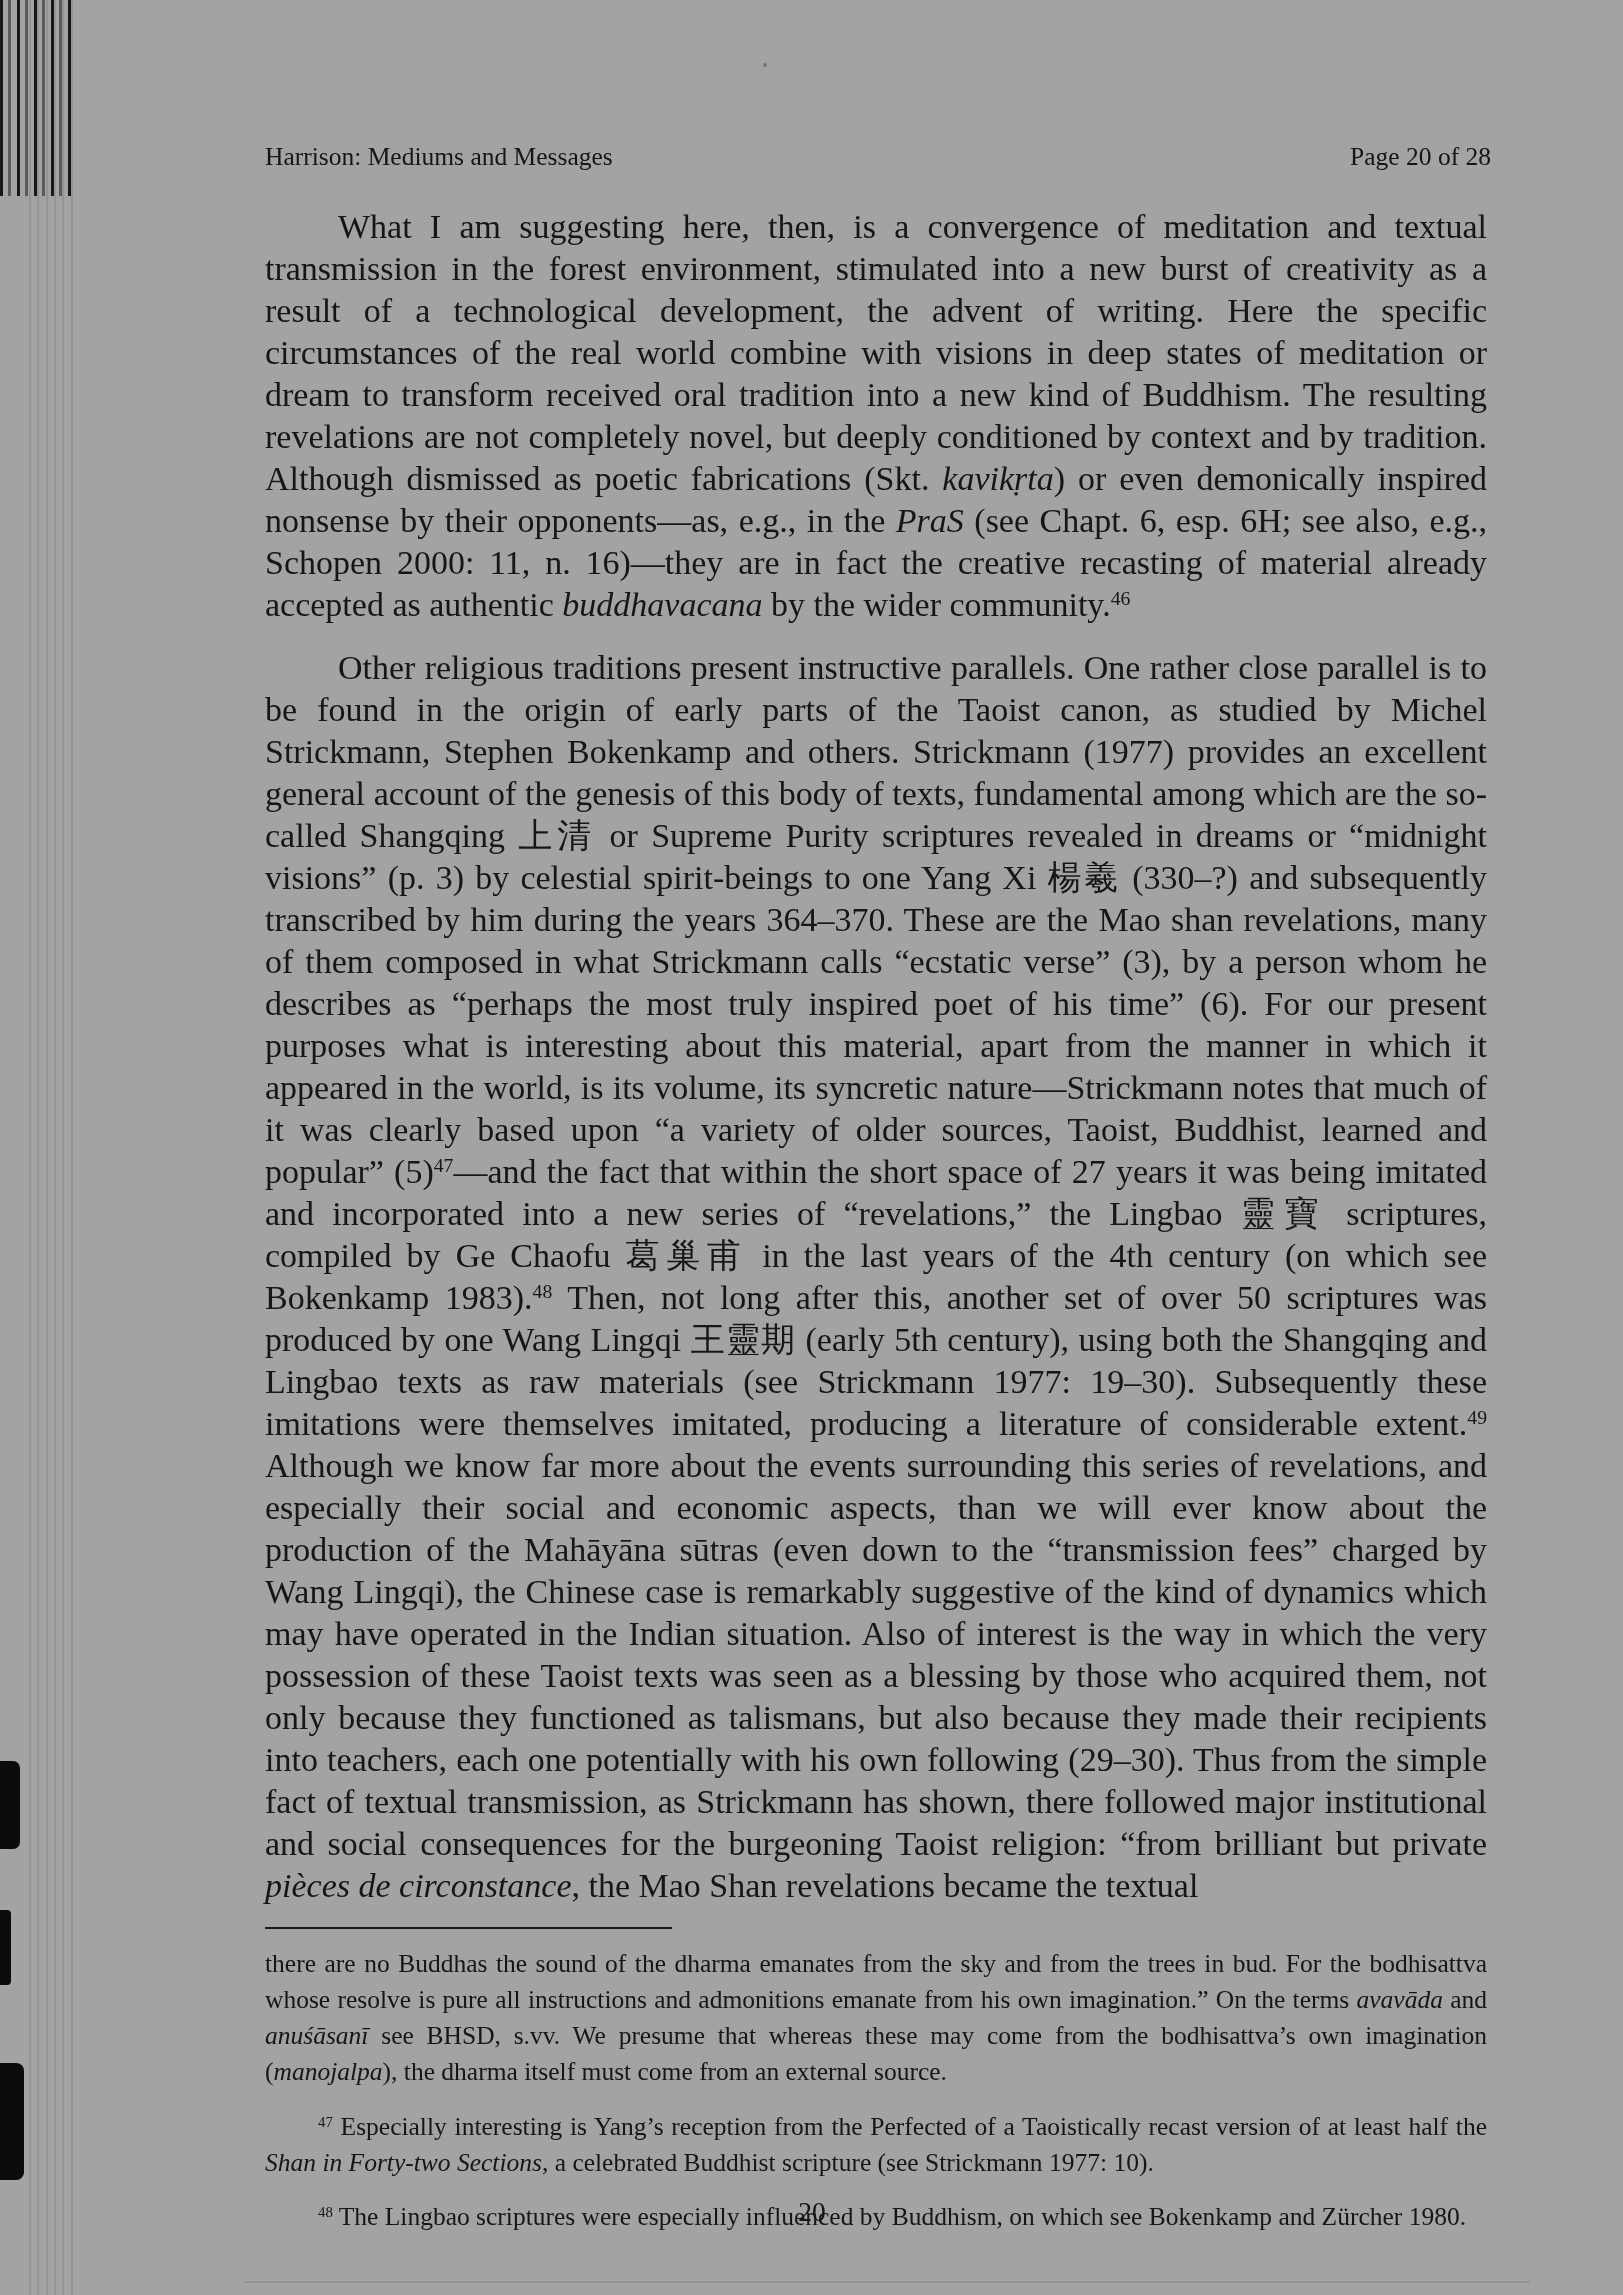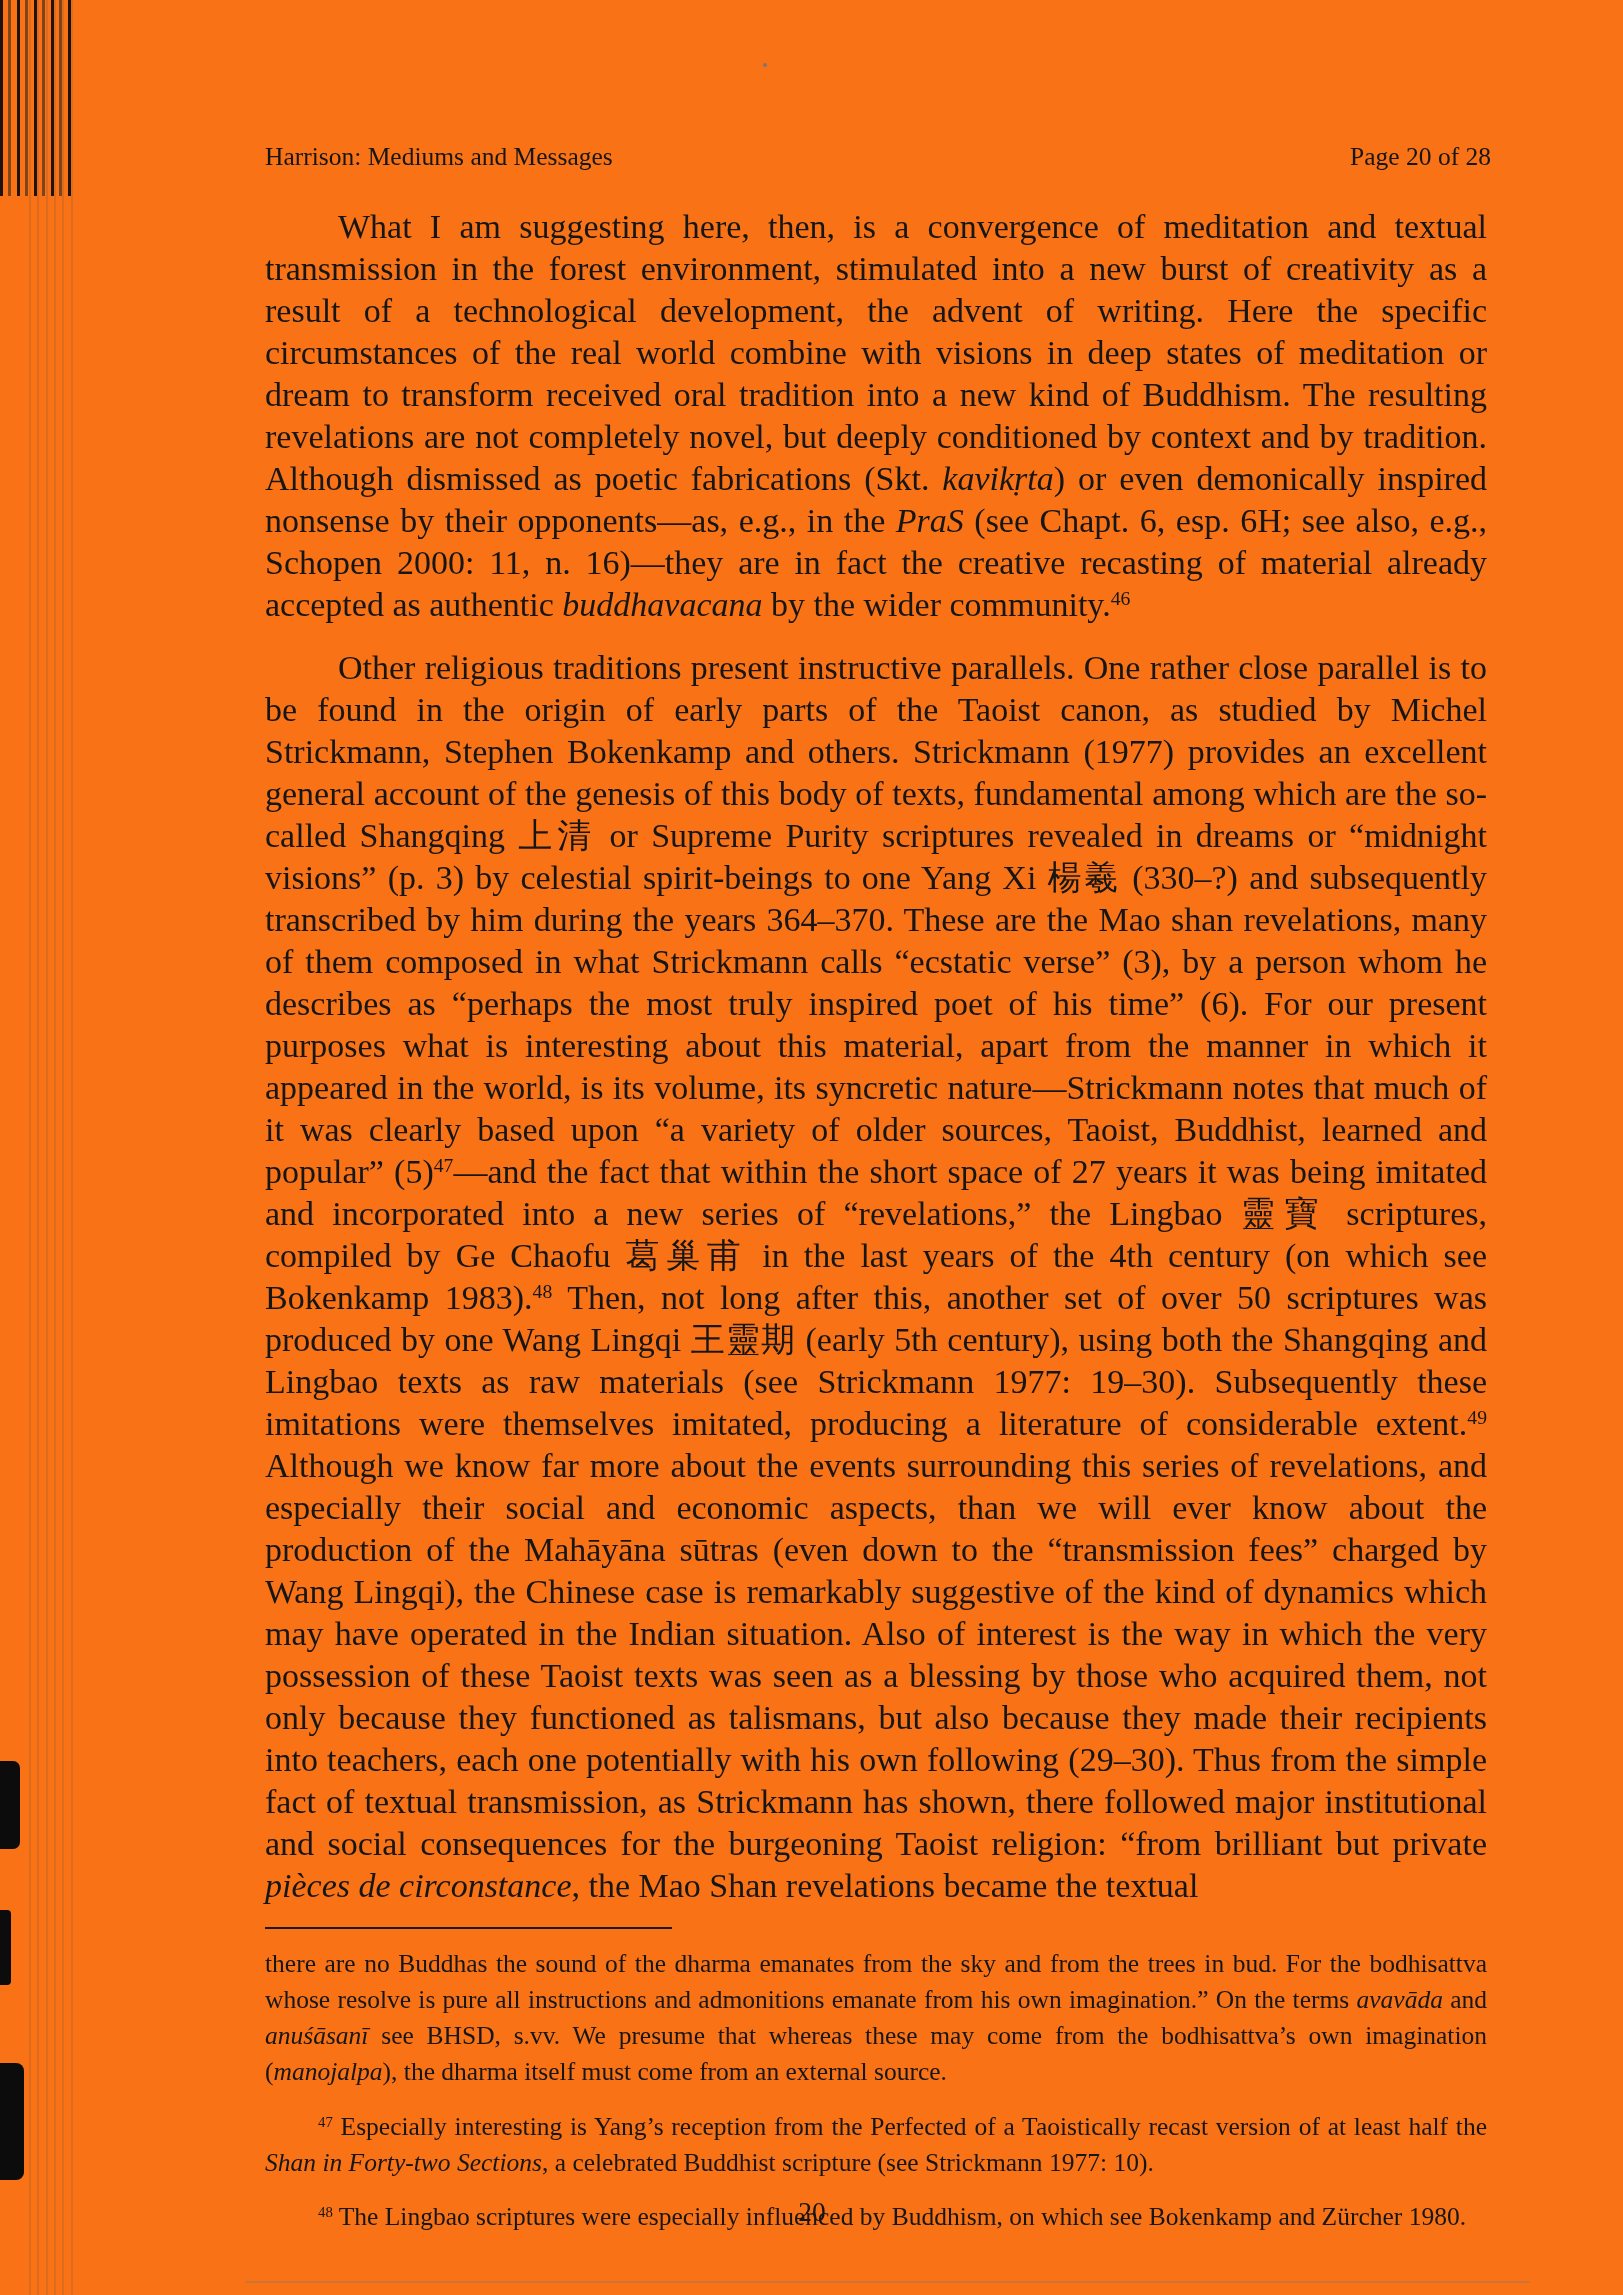--- a/index.html
+++ b/index.html
@@ -1,20 +1,20 @@
 <!DOCTYPE html>
 <html style="font-size:7.8px"><head>
 <meta charset="utf-8">
 <style>
   html, body { margin: 0; padding: 0; background: #e8e8e6; }
   .page {
     position: relative;
     width: 1624px;
     height: 2295px;
-    background: #f97316;
+    background: #a3a3a3;
     overflow: hidden;
     color: #161616;
     font-family: "Liberation Serif", serif;
   }
   .header {
     position: absolute;
     left: 265px;
     top: 142px;
     width: 1226px;
     display: flex;

